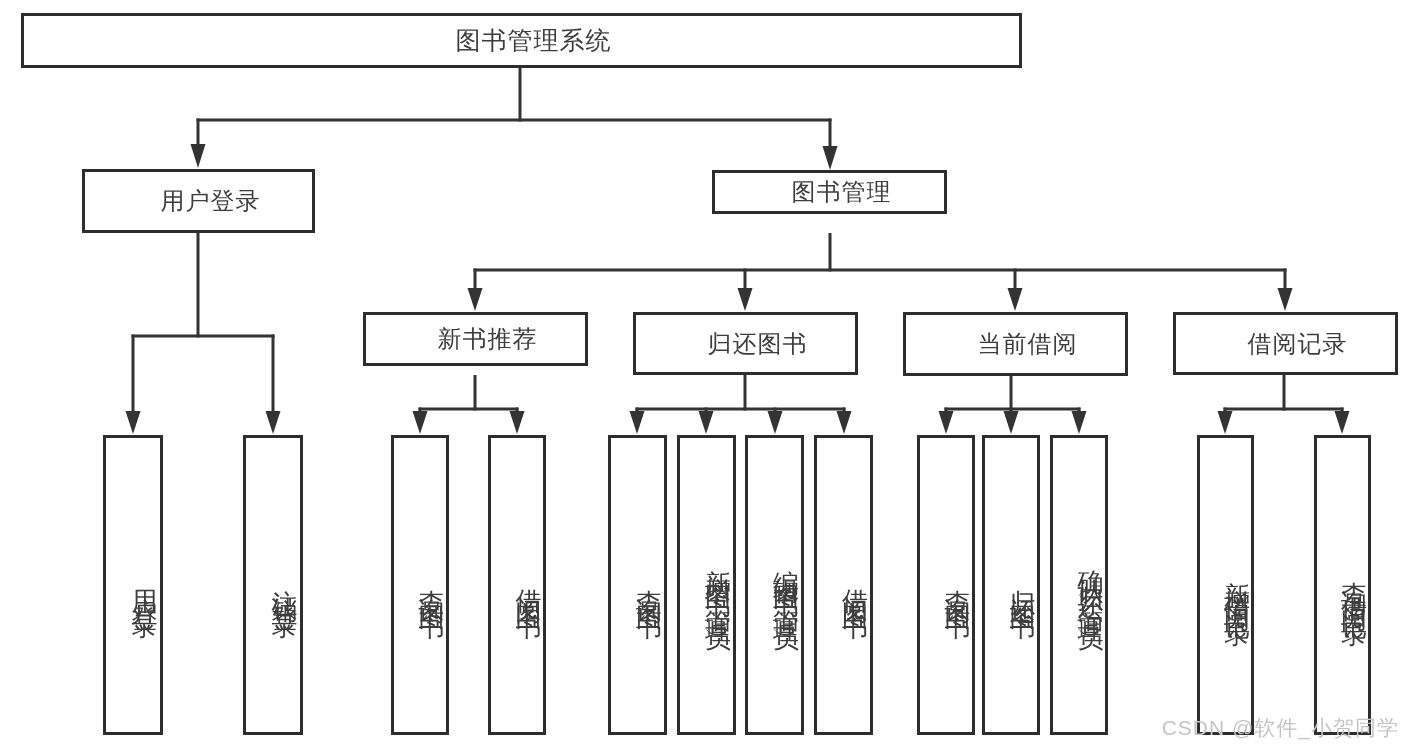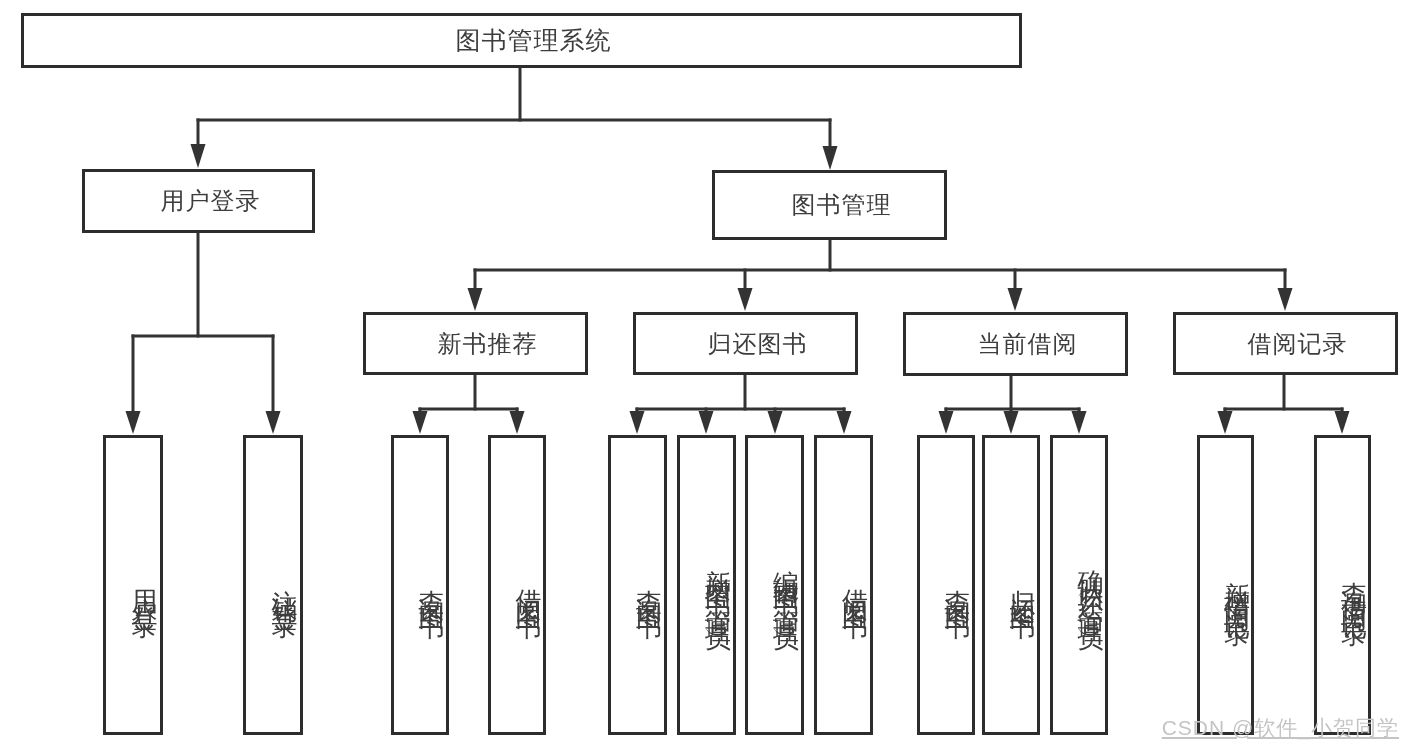--- a/index.html
+++ b/index.html
@@ -50,21 +50,20 @@
     line-height: 1;
   }
   .watermark {
     position: absolute;
     right: 6px;
     bottom: 5px;
     font-size: 21px;
     letter-spacing: 1px;
     color: #c4c4c4;
     white-space: nowrap;
-    text-decoration: underline;
   }
 </style>
 </head>
 <body>
 
 <div class="stage">
 
   <svg class="connectors" width="1405" height="747" viewBox="0 0 1405 747" xmlns="http://www.w3.org/2000/svg">
     <g stroke="#333333" stroke-width="3" fill="none">
 
@@ -130,23 +129,23 @@
       <polygon points="1003.5,411 1018.5,411 1011,434"></polygon>
       <polygon points="1071.5,411 1086.5,411 1079,434"></polygon>
       <polygon points="1217.5,411 1232.5,411 1225,434"></polygon>
       <polygon points="1334.5,411 1349.5,411 1342,434"></polygon>
     </g>
   </svg>
 
   <div class="box node title-node" style="left:21px; top:13px; width:1001px; height:55px;">图书管理系统</div>
 
   <div class="box node" style="left:82px; top:169px; width:233px; height:64px;">用户登录</div>
-  <div class="box node" style="left:712px; top:170px; width:235px; height:70px;">图书管理</div>
+  <div class="box node" style="left:712px; top:170px; width:235px; height:44px;">图书管理</div>
 
-  <div class="box node" style="left:363px; top:312px; width:225px; height:63px;">新书推荐</div>
+  <div class="box node" style="left:363px; top:312px; width:225px; height:54px;">新书推荐</div>
   <div class="box node" style="left:633px; top:312px; width:225px; height:63px;">归还图书</div>
   <div class="box node" style="left:903px; top:312px; width:225px; height:64px;">当前借阅</div>
   <div class="box node" style="left:1173px; top:312px; width:225px; height:63px;">借阅记录</div>
 
   <div class="box leaf" style="left:103px; top:435px; width:60px; height:300px;">用户登录</div>
   <div class="box leaf" style="left:243px; top:435px; width:60px; height:300px;">注销登录</div>
 
   <div class="box leaf" style="left:391px; top:435px; width:58px; height:300px;">查询图书</div>
   <div class="box leaf" style="left:488px; top:435px; width:58px; height:300px;">借阅图书</div>
 

